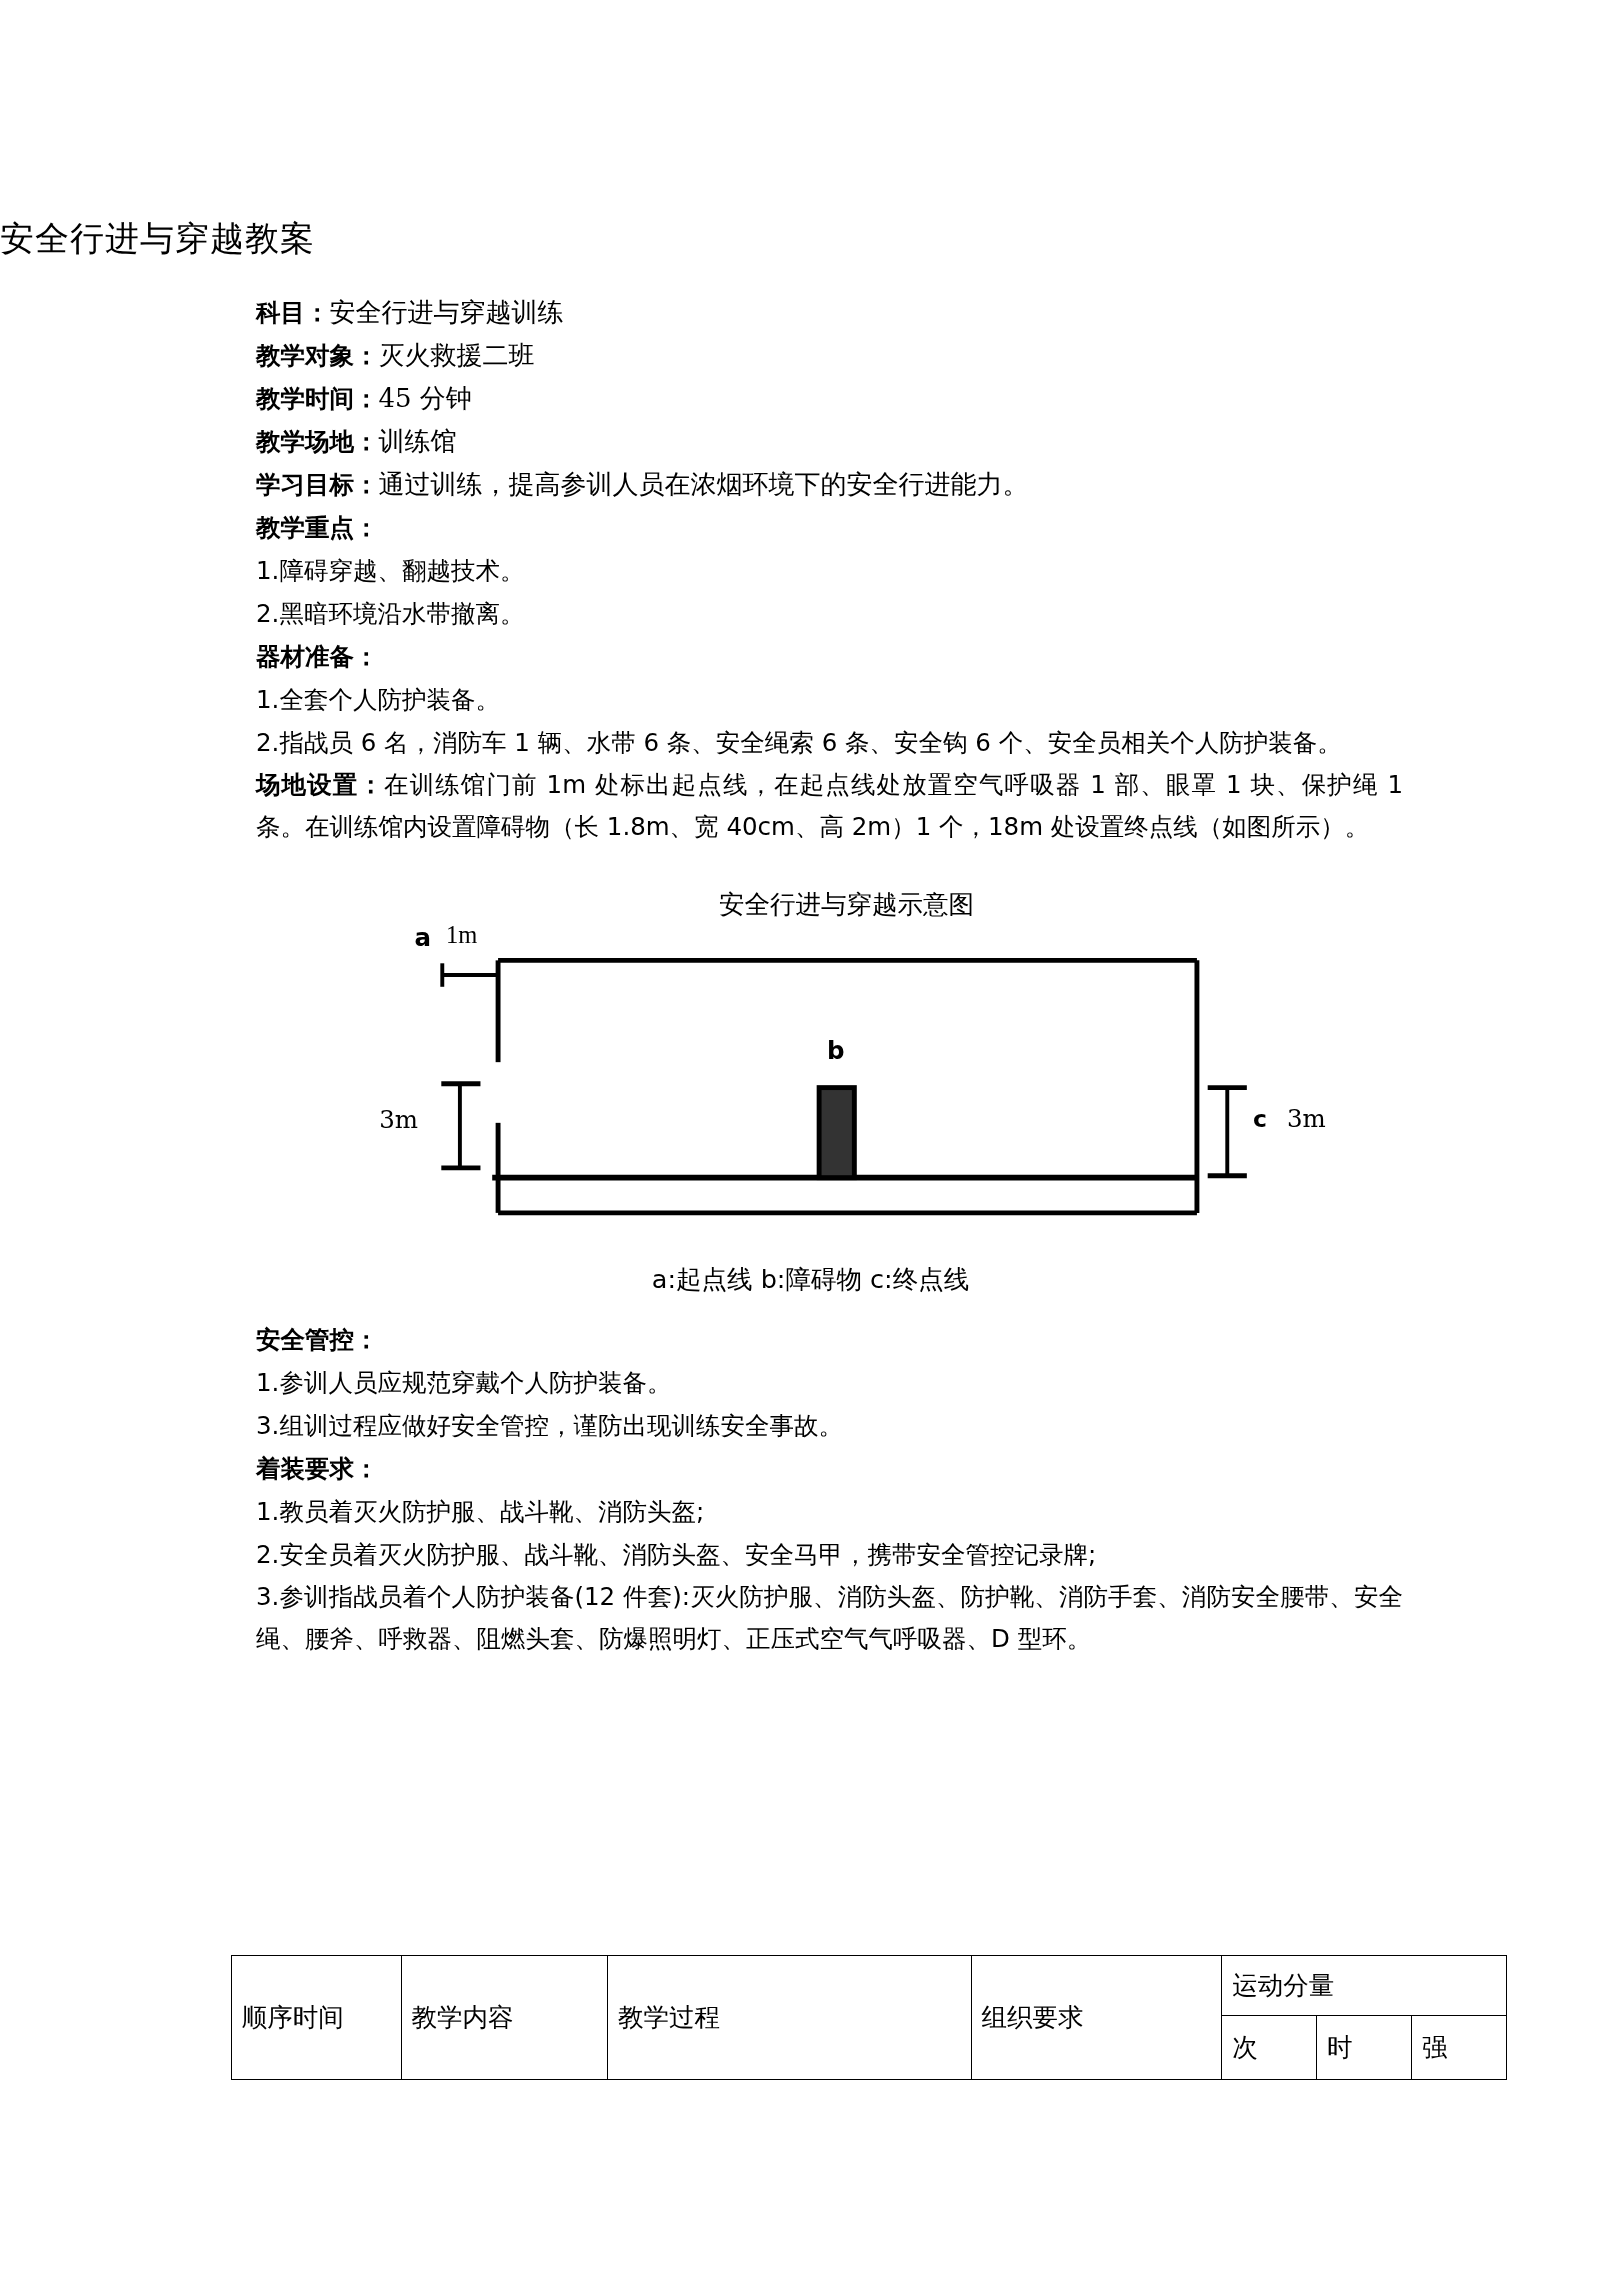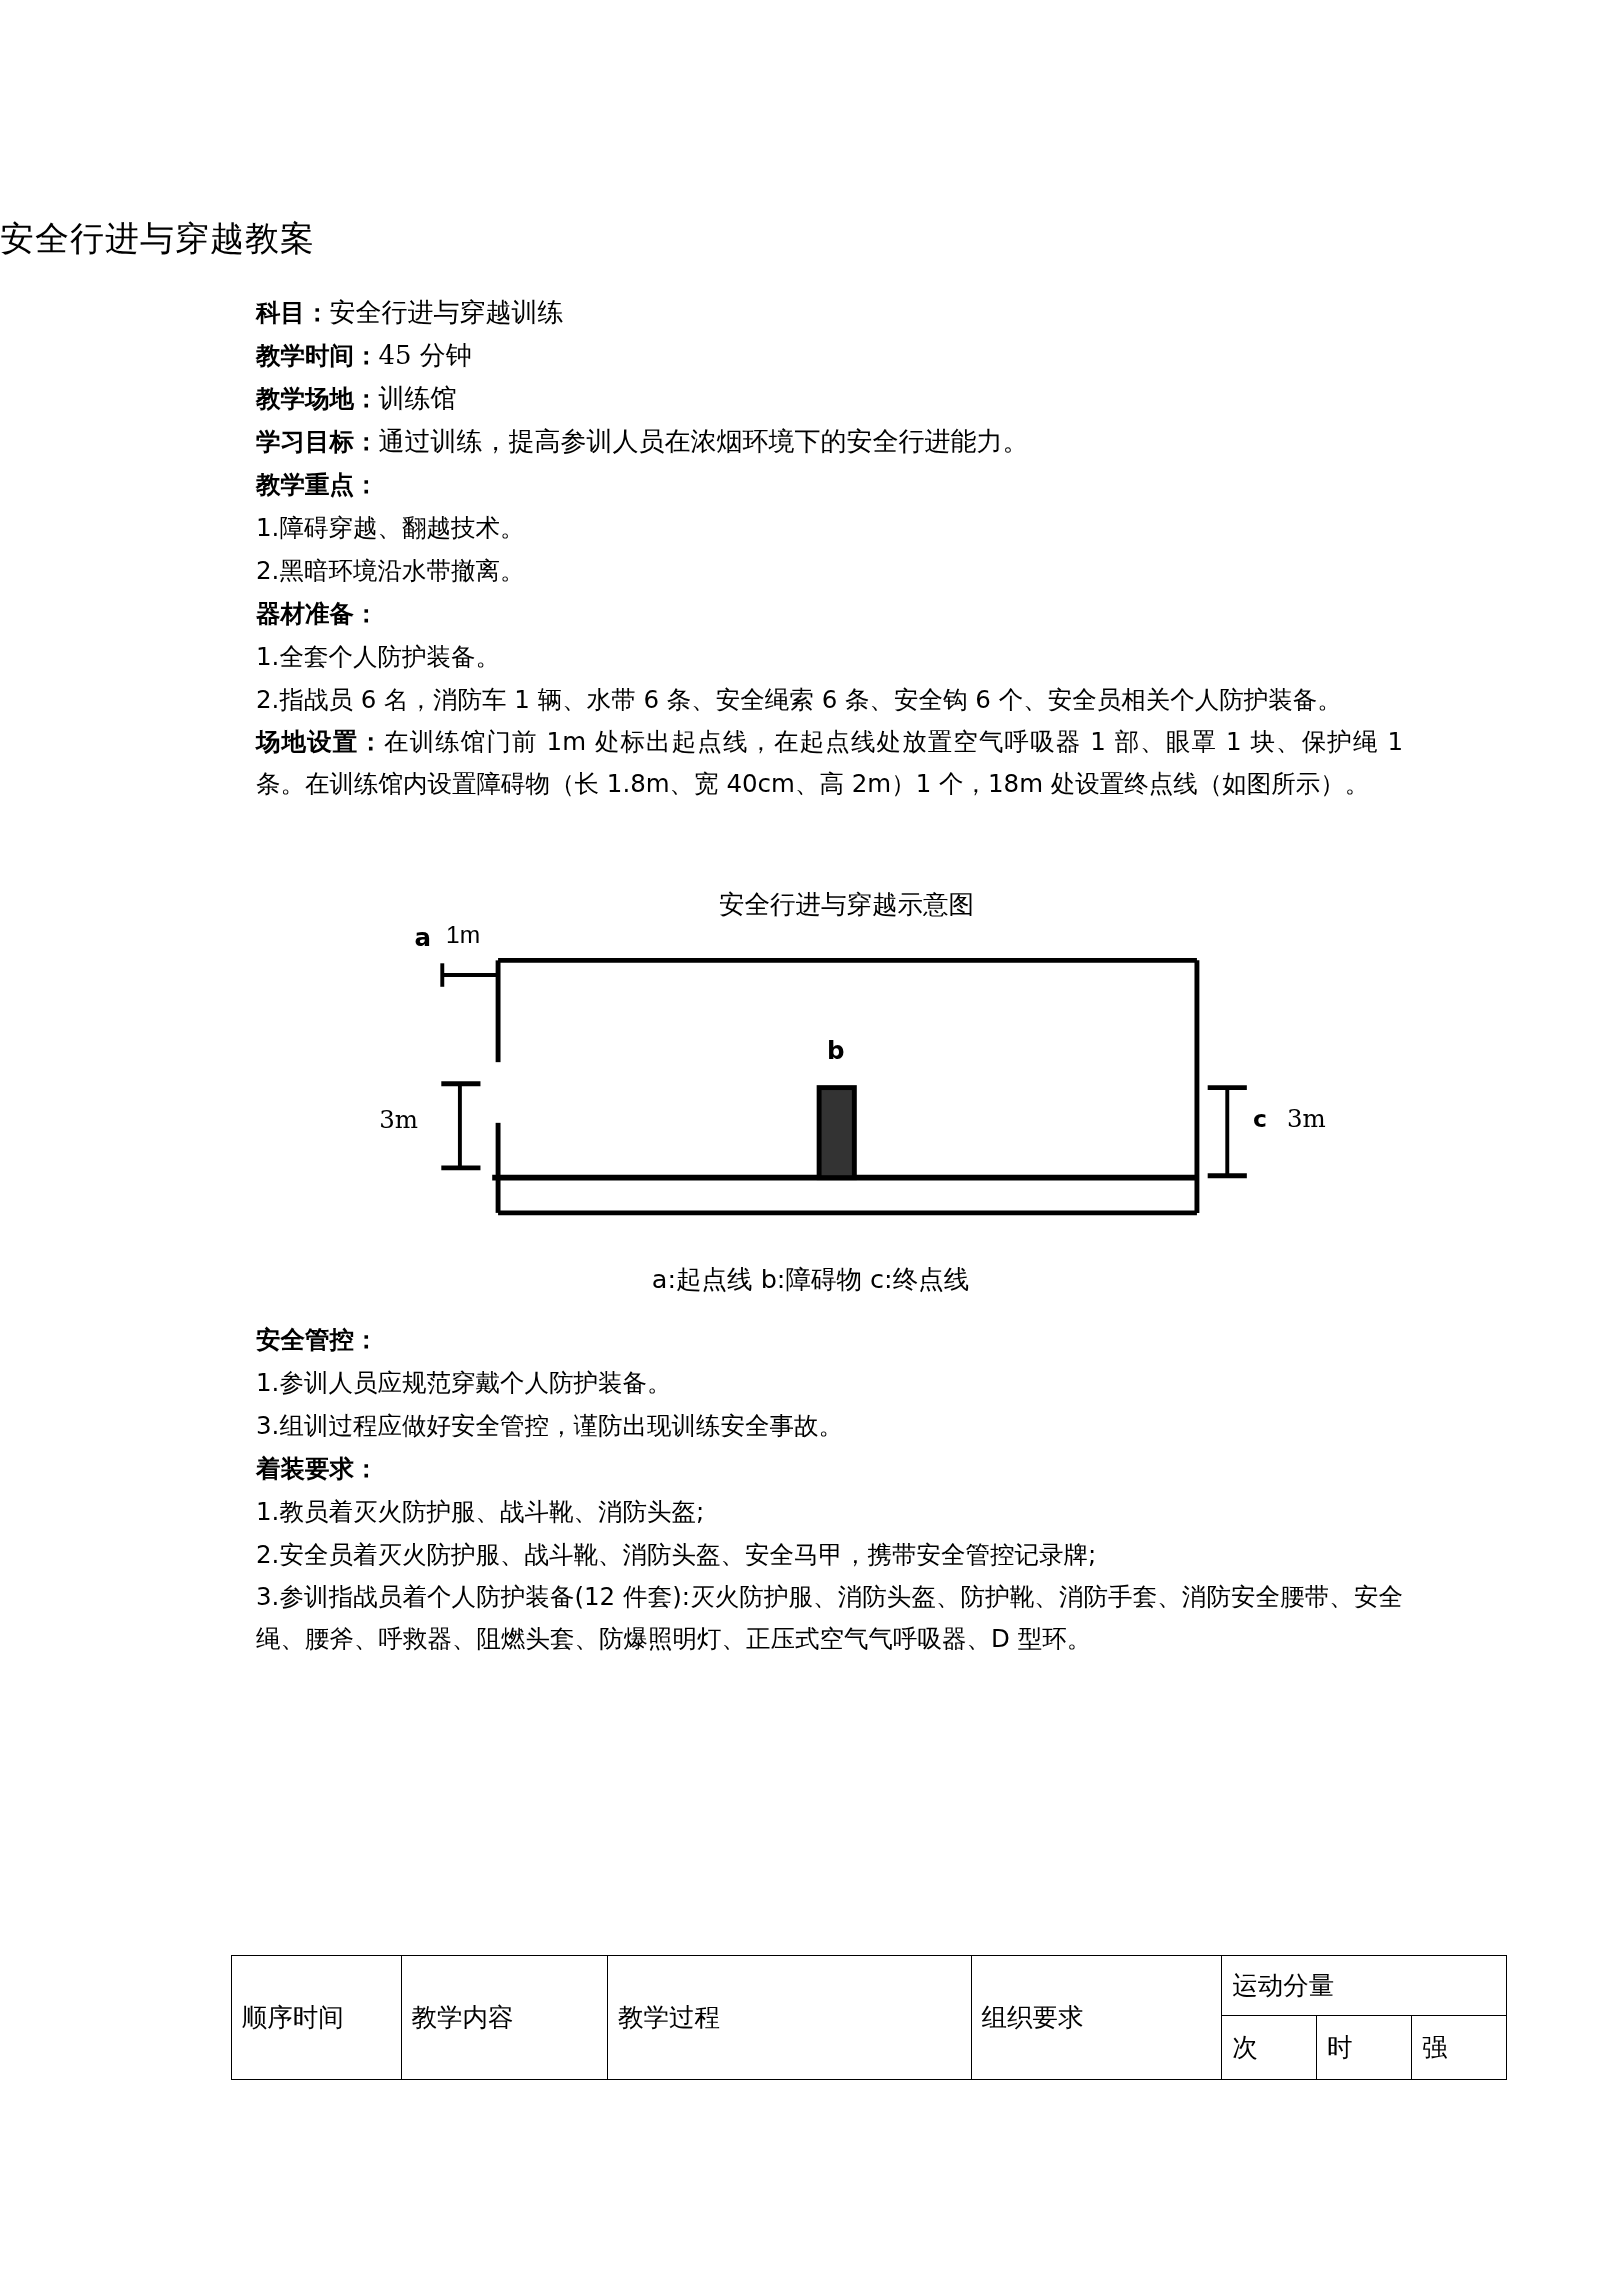--- a/index.html
+++ b/index.html
@@ -139,20 +139,23 @@
 <div class="page">
 
   <div class="doc-title">安全行进与穿越教案</div>
 
   <div class="body-block">
 
     <div class="ln">
       <span class="lbl">科目：</span><span class="val-serif">安全行进与穿越训练</span>
     </div>
 
+    <div class="ln">
+      <span class="lbl">教学对象：</span><span class="val-serif">灭火救援二班</span>
+    </div>
 
     <div class="ln">
       <span class="lbl">教学时间：</span><span class="val-serif">45 分钟</span>
     </div>
 
     <div class="ln">
       <span class="lbl">教学场地：</span><span class="val-serif">训练馆</span>
     </div>
 
     <div class="ln">
@@ -207,21 +210,21 @@
       <line x1="55" y1="242" x2="95" y2="242" stroke="#000" stroke-width="5"></line>
 
       <line x1="858" y1="160" x2="858" y2="250" stroke="#000" stroke-width="4"></line>
       <line x1="838" y1="160" x2="878" y2="160" stroke="#000" stroke-width="5"></line>
       <line x1="838" y1="250" x2="878" y2="250" stroke="#000" stroke-width="5"></line>
 
       <rect x="441" y="160" width="36" height="92" fill="#333333" stroke="#000" stroke-width="5"></rect>
     </svg>
 
     <div style="position:absolute; left:27.4px; top:-7.8px; font-family:'DejaVu Sans','Liberation Sans',sans-serif; font-size:24.5px; font-weight:bold;">a</div>
-    <div style="position:absolute; left:59px; top:-9.8px; font-family:Liberation Sans, sans-serif; font-size:24.5px;">1m</div>
+    <div style="position:absolute; left:59px; top:-9.8px; font-family:Liberation Serif, serif; font-size:24.5px;">1m</div>
 
     <div style="position:absolute; left:-7.8px; top:174px; font-family:'DejaVu Serif','Liberation Serif',serif; font-size:24.5px;">3m</div>
 
     <div style="position:absolute; left:440px; top:105px; font-family:'DejaVu Sans','Liberation Sans',sans-serif; font-size:24.5px; font-weight:bold;">b</div>
 
     <div style="position:absolute; left:866px; top:174px; font-family:'DejaVu Sans','Liberation Sans',sans-serif; font-size:23.5px; font-weight:bold;">c</div>
     <div style="position:absolute; left:900px; top:173px; font-family:'DejaVu Serif','Liberation Serif',serif; font-size:24.5px;">3m</div>
   </div>
 
   <div class="fig-legend">a:起点线  b:障碍物 c:终点线</div>

